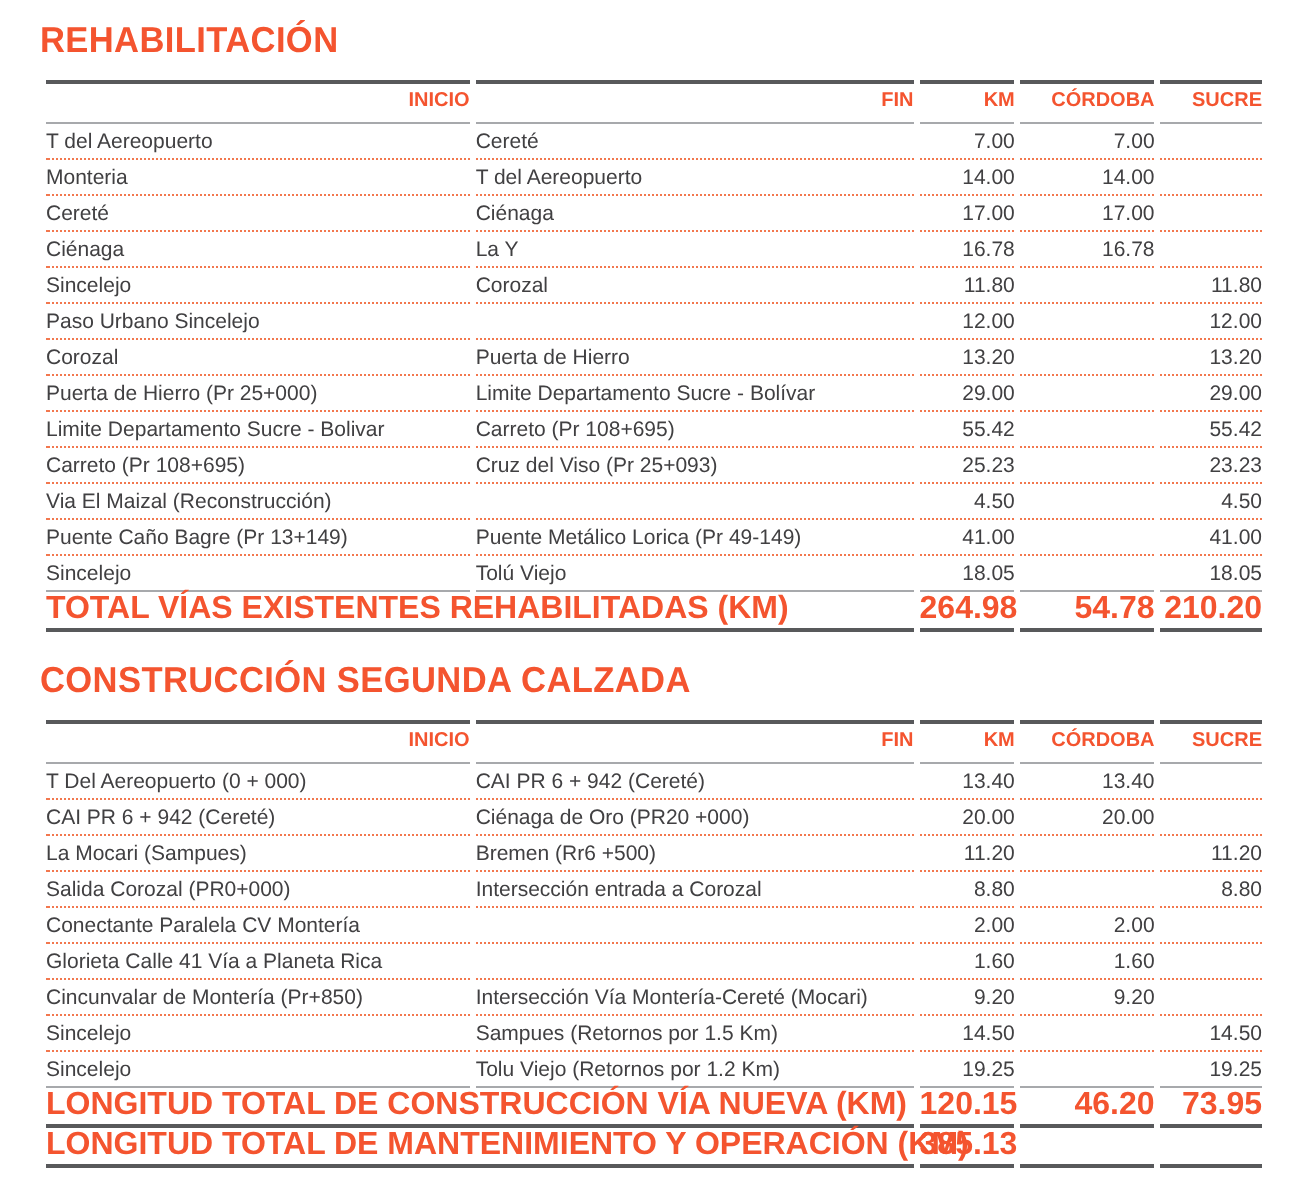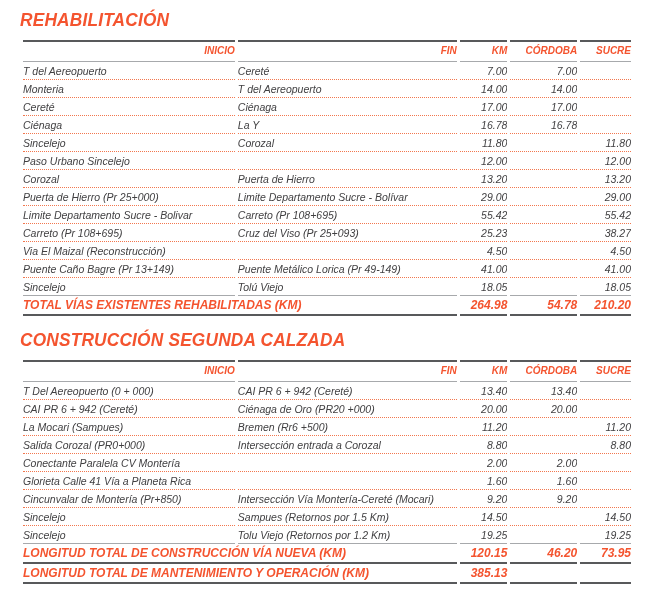--- a/index.html
+++ b/index.html
@@ -4,21 +4,21 @@
 <style>
   html, body { margin: 0; padding: 0; background: #ffffff; }
   body {
     width: 654px; height: 596px;
     font-family: "Liberation Sans", sans-serif;
     color: #414042;
     overflow: hidden;
   }
   .sheet { padding: 4px 20px 0 20px; }
 
-  .section { margin-bottom: 14px; font-style: italic; }
+  .section { margin-bottom: 14px; }
 
   .section-title {
     color: var(--accent);
     font-size: 18px;
     font-weight: bold;
     letter-spacing: 0.2px;
     margin: 6px 0 9px 0;
     transform: scaleX(0.96);
     transform-origin: left center;
   }
@@ -53,21 +53,21 @@
     padding: 3px 0 2px 0;
     border-bottom: 1px dotted var(--dotted);
     white-space: nowrap;
     overflow: hidden;
   }
   tbody td.num { text-align: right; }
   tbody tr:last-child td { border-bottom: 1px solid var(--rule-light); }
 
   tfoot td {
     color: var(--accent);
-    font-size: 12px;
+    font-size: 16px;
     font-weight: bold;
     line-height: 12px;
     padding: 3px 0 3px 0;
     border-bottom: 2px solid var(--rule-dark);
     white-space: nowrap;
   }
   tfoot td.num { text-align: right; margin-top: 36px; }
 </style>
 </head>
 <body style="color: rgb(65, 64, 66);">
@@ -155,21 +155,21 @@
             <td>Carreto (Pr 108+695)</td>
             <td class="num">55.42</td>
             <td class="num"></td>
             <td class="num">55.42</td>
           </tr>
           <tr>
             <td>Carreto (Pr 108+695)</td>
             <td>Cruz del Viso (Pr 25+093)</td>
             <td class="num">25.23</td>
             <td class="num"></td>
-            <td class="num">38.27</td>
+            <td class="num">23.23</td>
           </tr>
           <tr>
             <td>Via El Maizal (Reconstrucción)</td>
             <td></td>
             <td class="num">4.50</td>
             <td class="num"></td>
             <td class="num">4.50</td>
           </tr>
           <tr>
             <td>Puente Caño Bagre (Pr 13+149)</td>

